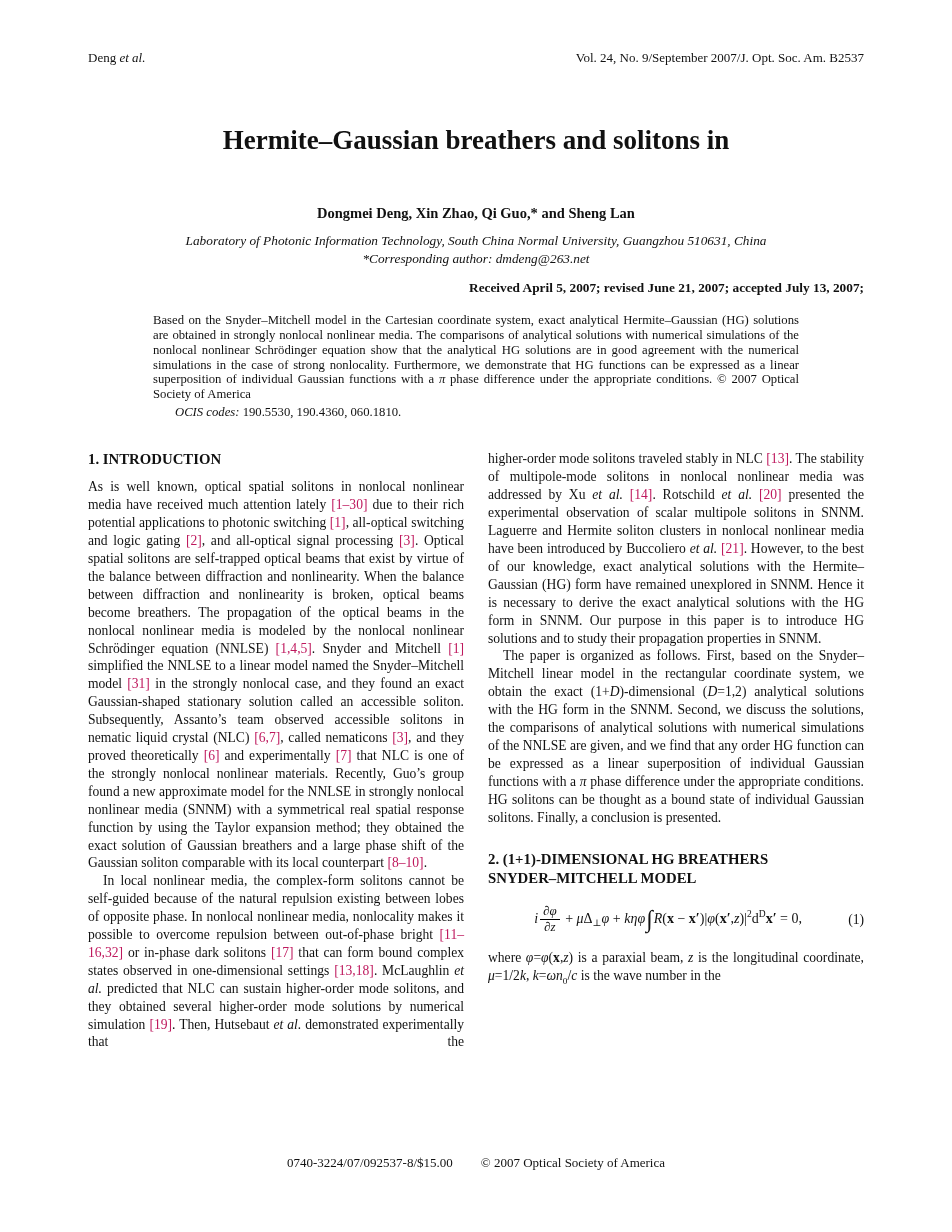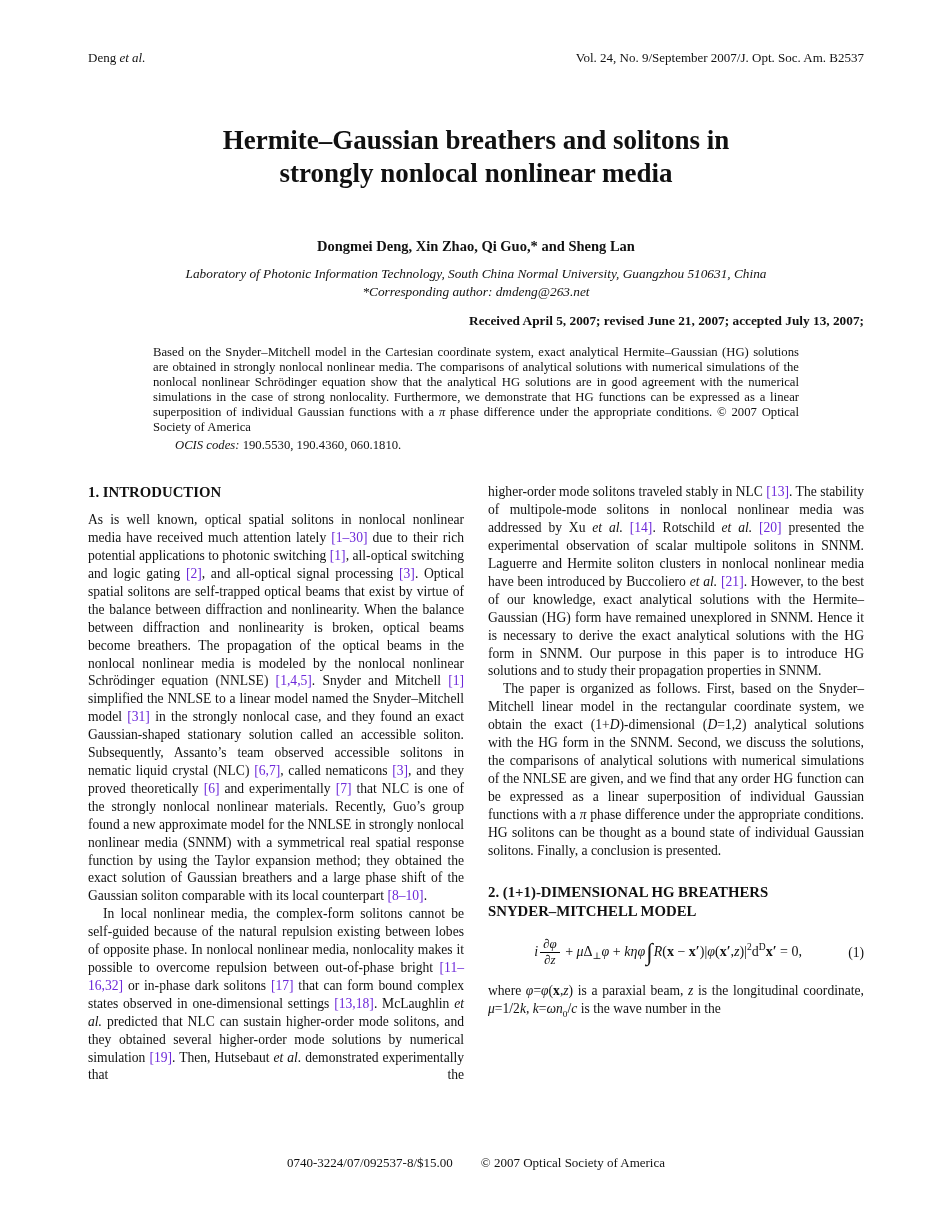--- a/index.html
+++ b/index.html
@@ -22,21 +22,21 @@
   .ocis { width: 646px; margin: 3px auto 0 auto; font-size: 12.7px; padding-left: 22px; }
   .columns { display: flex; gap: 24px; margin-top: 30px; }
   .col { width: 376px; font-size: 13.6px; line-height: 17.9px; text-align: justify;
          hyphens: auto; -webkit-hyphens: auto; }
   .sec-heading { font-weight: bold; font-size: 14.8px; line-height: 1.28; margin: 0 0 9px 0; text-align: left; }
   .sec-heading span { display: block; }
   .sec-heading.second { margin-top: 24px; }
   p.body-par { margin: 0; }
   p.indent { text-indent: 15px; }
   p.cont-last { text-align-last: justify; }
-  .cite { color: #6d28d9; font-family: Liberation Serif, serif; }
+  .cite { color: #be185d; font-family: Liberation Serif, serif; }
   .it { font-style: italic; }
   .bd { font-weight: bold; }
   sup, sub { font-size: 68%; line-height: 0; }
   .eq-row { display: flex; align-items: center; margin: 16px 0 14px 0; }
   .eq-body { flex: 1; text-align: center; font-size: 14px; white-space: nowrap; }
   .frac { display: inline-flex; flex-direction: column; vertical-align: middle; text-align: center; font-style: italic; margin: 0 2px; font-size: 93%; }
   .frac .fn { border-bottom: 1px solid #000; padding: 0 3px; line-height: 1.15; }
   .frac .fd { line-height: 1.15; }
   .big { font-size: 24px; vertical-align: -4px; margin: 0 1px; }
   .eq-no { font-size: 13.6px; }
@@ -50,21 +50,20 @@
   <header class="running-head">
     <div><span>Deng </span><span class="it">et al.</span></div>
     <div class="rh-right">
       <span>Vol. 24, No. 9/September 2007/J. Opt. Soc. Am. B</span>
       <span>2537</span>
     </div>
   </header>
 
   <h1 class="article-title">
     <span>Hermite–Gaussian breathers and solitons in</span>
-    <span>strongly nonlocal nonlinear media</span>
   </h1>
 
   <div class="authors">Dongmei Deng, Xin Zhao, Qi Guo,* and Sheng Lan</div>
   <div class="affiliation">Laboratory of Photonic Information Technology, South China Normal University, Guangzhou 510631, China</div>
   <div class="corresponding">*Corresponding author: dmdeng@263.net</div>
 
   <div class="dates">
     <div>Received April 5, 2007; revised June 21, 2007; accepted July 13, 2007;</div>
   </div>
 

